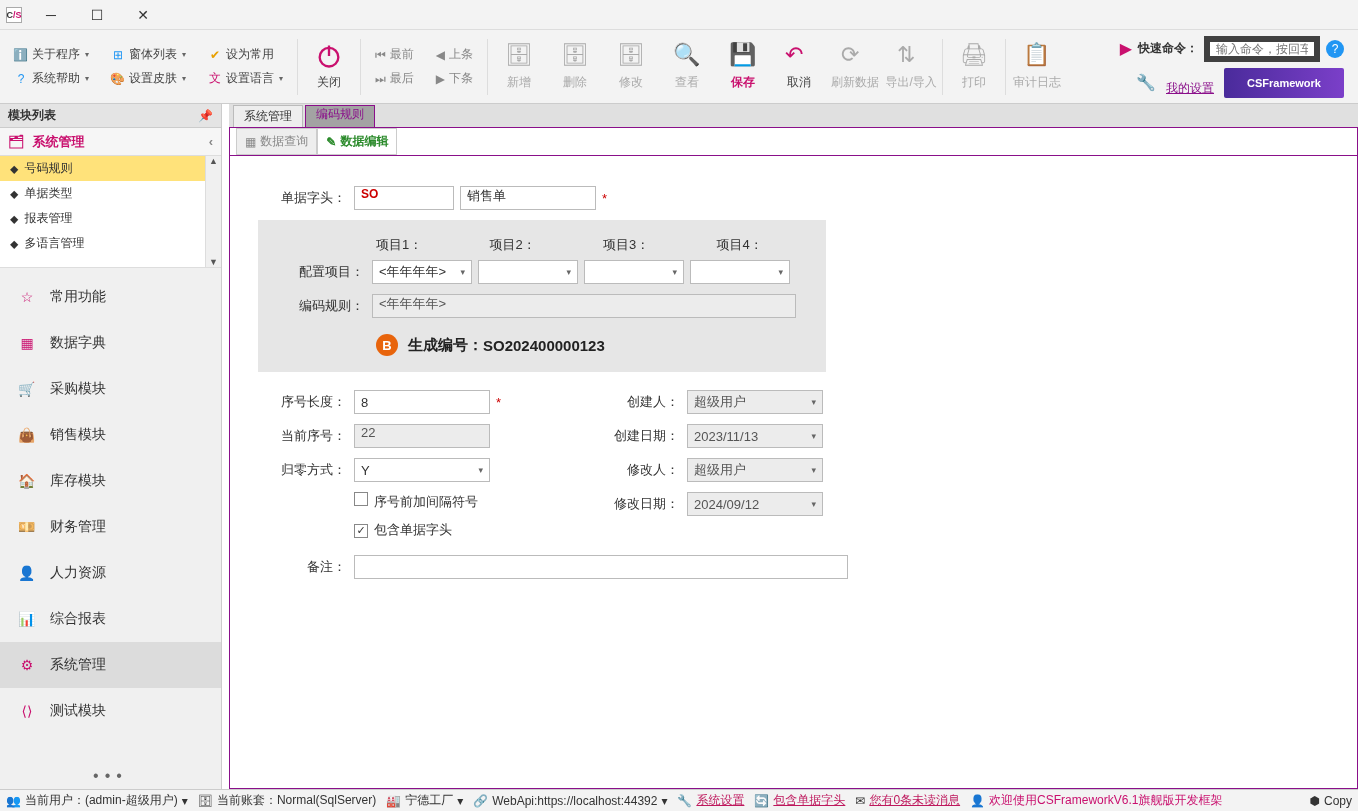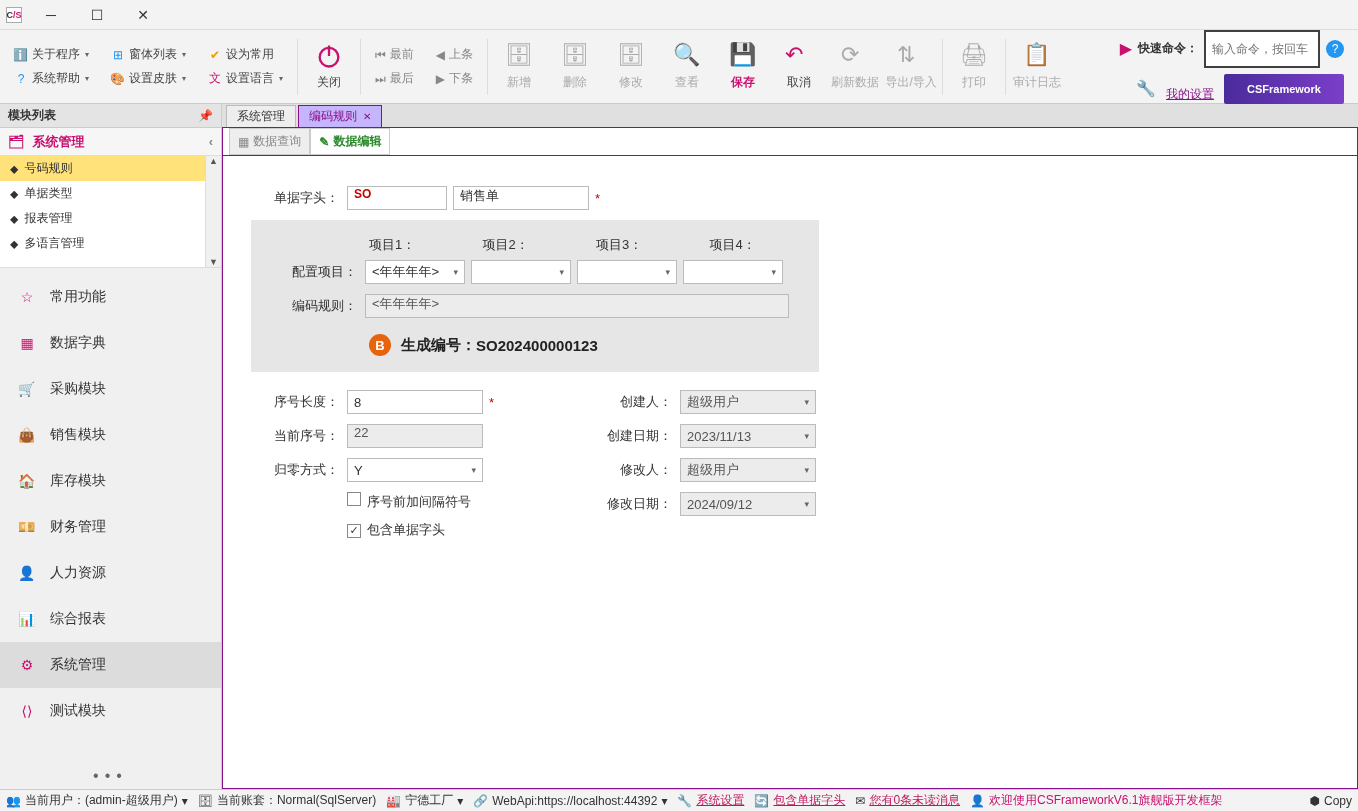--- a/index.html
+++ b/index.html
@@ -12,44 +12,44 @@
 .ribbon-col { display:flex; flex-direction:column; gap:2px; padding: 2px 8px; height:66px; justify-content:center; }
 .ribbon-link { display:flex; align-items:center; gap:4px; font-size:12px; color:#444; height:22px; padding:0 2px; white-space:nowrap;}
 .ribbon-link .dd { font-size:8px; margin-left:1px; color:#666;}
 .ribbon-big { display:flex; flex-direction:column; align-items:center; justify-content:center; width:54px; height:66px; font-size:12px; color:#444;}
 .ribbon-big.dis { color:#aaa;}
 .ribbon-big svg, .ribbon-big .bi { width:28px; height:28px; margin-bottom:4px; }
 .ribbon-small { display:flex; align-items:center; gap:4px; font-size:12px; color:#888; height:22px; padding:0 2px;}
 .vsep { width:1px; height:56px; background:#ddd; margin:0 2px;}
 .ribbon-right { margin-left:auto; display:flex; align-items:center; gap:8px; padding-right:10px;}
 .qlabel { font-size:12px; font-weight:bold; color:#333;}
-.qinput { width:116px; height:38px; border:2px solid #404040; padding:1px 6px; font-size:12px; color:#888; background:#fff;}
+.qinput { width:116px; height:26px; border:6px solid #404040; padding:1px 6px; font-size:12px; color:#888; background:#fff;}
 .qhelp { width:18px; height:18px; border-radius:50%; background:#2196f3; color:#fff; font-size:12px; display:flex; align-items:center; justify-content:center;}
 .mysettings { font-size:12px; color:#8a0f8a; text-decoration:underline;margin-top:12px;}
 .promo { width:120px; height:30px; background: linear-gradient(90deg,#4a2b9b,#7b3fc9); color:#fff; font-size:11px; font-weight:bold; display:flex; align-items:center; justify-content:center; border-radius:2px;}
-.body-row { display:flex; height: calc(811px - 30px - 74px - 22px); }
+.body-row { display:flex; height: calc(811px - 30px - 74px - 22px); gap: 7px; }
 .sidebar { width:222px; background:#f0f0f0; border-right:1px solid #ccc; display:flex; flex-direction:column;}
 .sidebar-hd { height:24px; background:#e4e4e4; border-bottom:1px solid #ccc; display:flex; align-items:center; padding:0 8px; font-size:12px; font-weight:bold; color:#333; justify-content:space-between;}
 .pin {font-size:12px; color:#555;}
 .sidebar-sec { height:28px; display:flex; align-items:center; padding:0 8px; font-size:13px; font-weight:bold; color:#c9106e; background:#f6f6f6; border-bottom:1px solid #ddd; gap:8px; justify-content:space-between;}
 .tree { background:#fff; }
 .tree-row { display:flex; align-items:center; gap:6px; padding: 4px 10px; font-size:12px; color:#333;}
 .tree-row.on { background:#ffe27a; }
 .tree-scroll { width:16px; background:#f0f0f0; border-left:1px solid #ddd; display:flex; flex-direction:column; justify-content:space-between; align-items:center; font-size:9px; color:#555;}
 .tree-wrap { display:flex; height:112px; border-bottom:1px solid #ddd;}
 .tree-wrap .tree { flex:1;}
 .nav { flex:1; overflow:auto; padding-top:6px;}
 .nav-item { display:flex; align-items:center; gap:10px; padding:10px 14px; font-size:14px; color:#333;}
 .nav-item.on { background:#dcdcdc;}
 .nav-icon { width:26px; height:26px; display:flex; align-items:center; justify-content:center;}
 .nav-dots { text-align:center; color:#666; font-size:16px; padding:4px; letter-spacing:6px;}
 .main { flex:1; display:flex; flex-direction:column; background:#dcdcdc;}
 .tabbar1 { height:24px; display:flex; align-items:flex-end; background:#e0e0e0; padding-left:4px; gap:2px; border-bottom:1px solid #8a0f8a;}
 .tab1 { height:22px; padding:0 10px; font-size:12px; border:1px solid #bbb; border-bottom:none; background:#eee; display:flex; align-items:center; gap:6px; color:#333;}
-.tab1.on { background:#c4b5fd; border-color:#8a0f8a; color:#8a0f8a;}
+.tab1.on { background:#a3a3a3; border-color:#8a0f8a; color:#8a0f8a;flex-direction:column;}
 .tab1 .x { font-size:10px; color:#8a0f8a;}
 .tabbar2 { height:28px; display:flex; align-items:flex-end; background:#fff; padding-left:6px; gap:2px; border:1px solid #8a0f8a; border-top:none;}
 .tabbar2-wrap { border-bottom:1px solid #ccc; display:flex; gap:0;}
 .tab2 { height:26px; padding:0 8px; font-size:12px; display:flex; align-items:center; gap:4px; border:1px solid #ccc; border-bottom:none; background:#eee; color:#888;}
 .tab2.on { background:#fff; color:#2a8a2a; font-weight:bold;}
 .form-area { flex:1; background:#fff; border:1px solid #8a0f8a; border-top:none; padding:30px 28px; font-size:13px; color:#333;}
 .row { display:flex; align-items:center; margin-bottom:10px;}
 .lbl { width:96px; text-align:right; padding-right:8px; color:#333;}
 .inp { height:24px; border:1px solid #bbb; padding:0 6px; font-size:13px; background:#fff; color:#333;}
 .inp.ro { background:#ececec; color:#555;}
@@ -413,20 +413,24 @@
           <div class="row">
               <div class="lbl">修改日期：</div>
               <div class="sel ro" style="width:136px">
                 <span>2024/09/12</span>
                 <span class="dd2">▾</span>
               </div>
             </div>
         </div>
       </div>
 
+      <div class="row" style="margin-top:6px">
+        <div class="lbl">备注：</div>
+        <input class="inp" style="width: 494px;">
+      </div>
     </div>
   </div>
 </div>
 
 <div class="statusbar">
   <div class="seg">
       <span>👥</span>
       <span>当前用户：(admin-超级用户)</span>
       <span class="dd">▾</span>
     </div>

